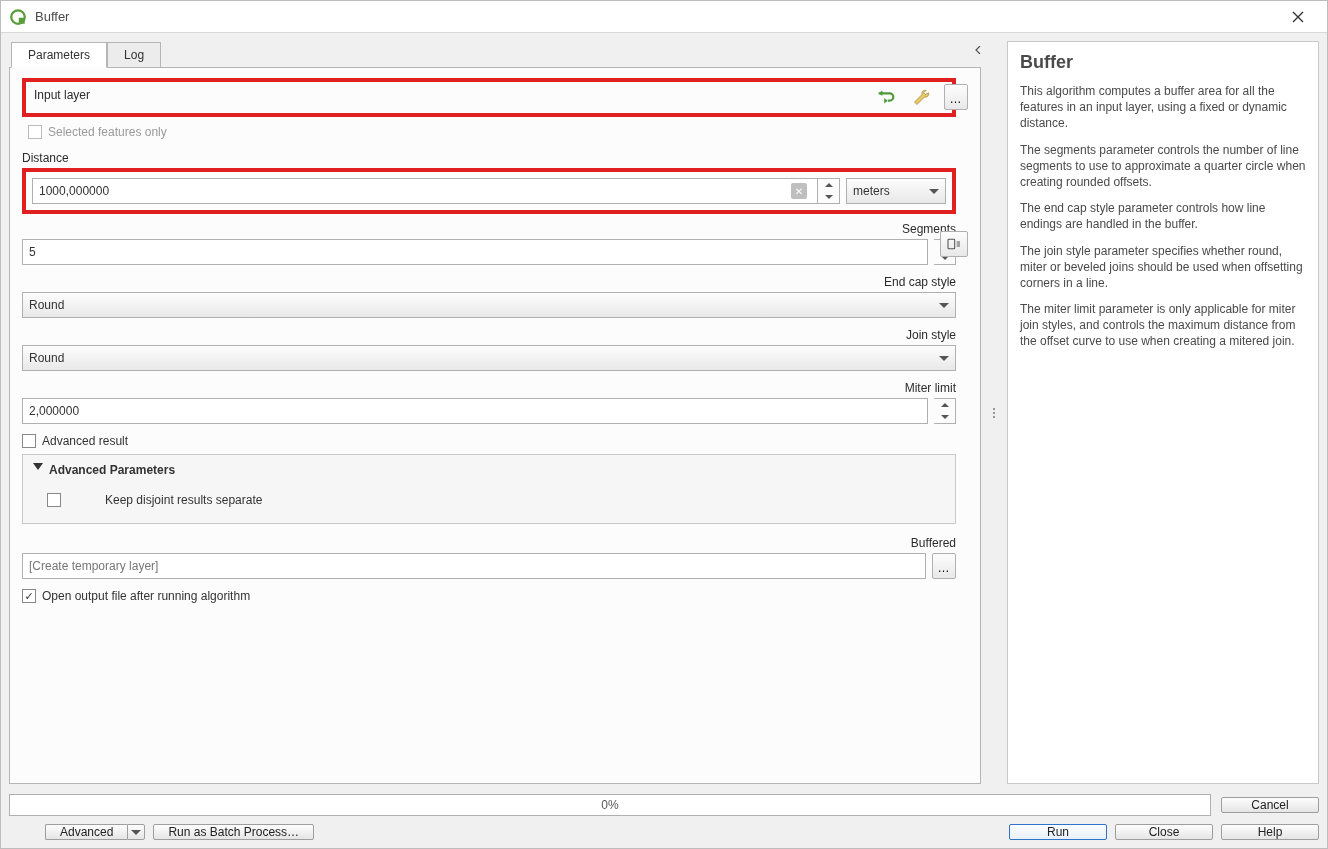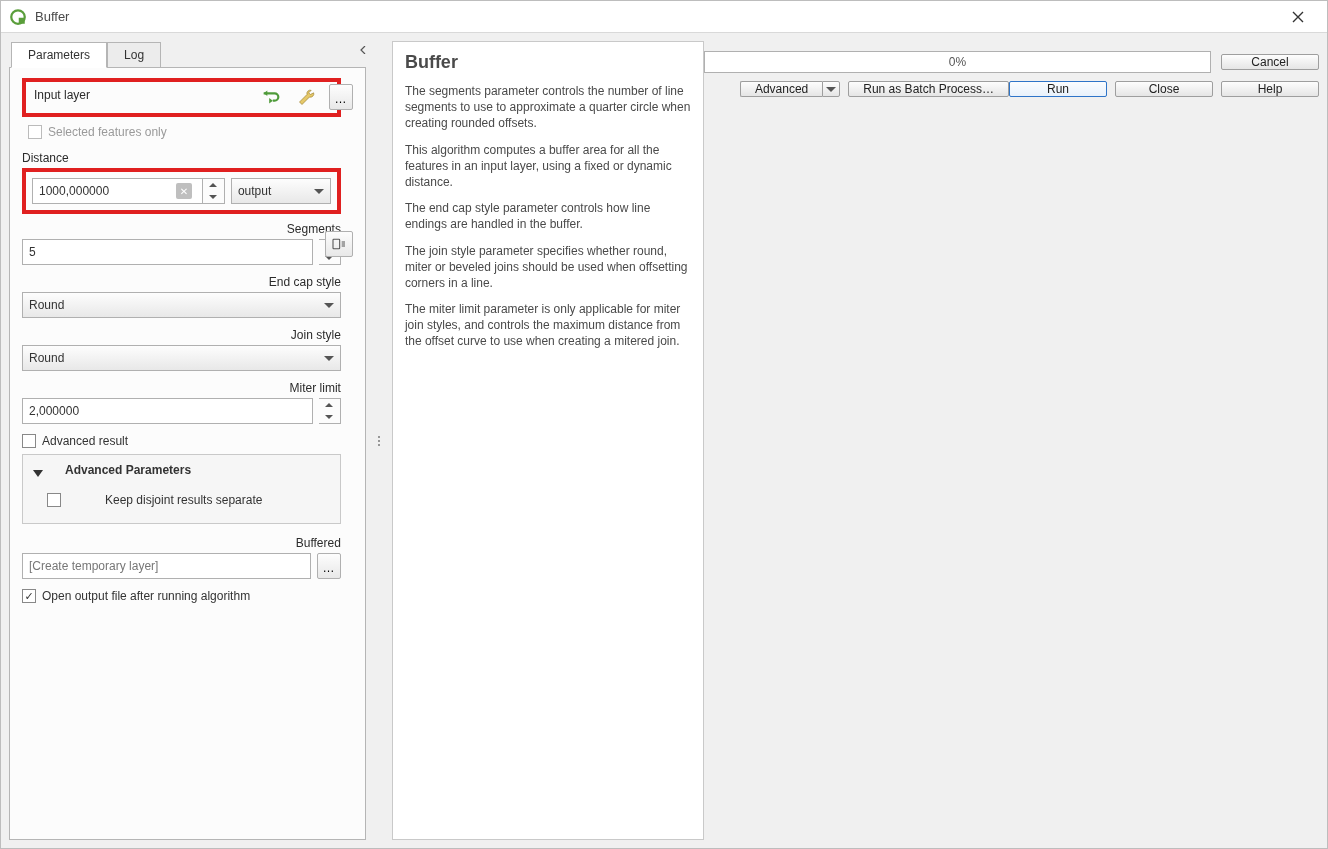--- a/index.html
+++ b/index.html
@@ -4,21 +4,21 @@
 <style>
 * { box-sizing: border-box; font-family: "Segoe UI", Tahoma, sans-serif; font-size: 12px; }
 body { margin:0; background:#f6f6f6; }
 .window { width:1328px; height:849px; background:#f0f0f0; border:1px solid #bdbdbd; position:relative; display:flex; flex-direction:column; }
 .titlebar { height:32px; display:flex; align-items:center; padding:0 8px; background:#fff; border-bottom:1px solid #d9d9d9;}
 .titlebar .logo { width:18px; height:18px; margin-right:8px; position:relative;}
 .titlebar .logo svg { width:18px; height:18px;}
 .titlebar .title { font-size:13px; color:#4a4a4a;}
 .titlebar .close { margin-left:auto; width:42px; height:30px; display:flex; align-items:center; justify-content:center;}
 .titlebar .close svg { width:12px; height:12px;}
-.body { flex:1; display:flex; flex-direction:row; padding:8px 8px 8px 8px; background:#f0f0f0; position:relative;}
+.body { flex:1; display:flex; flex-direction:column; padding:8px 8px 8px 8px; background:#f0f0f0; position:relative;}
 .toprow { flex:1; display:flex; gap:10px; min-height:0;}
 .leftcol { flex:1; display:flex; flex-direction:column; min-width:0;}
 .rightcol { width:312px; border:1px solid #c9c9c9; background:#fff; padding:10px 12px; overflow:auto;}
 .tabs { display:flex; position:relative; top:1px; margin-left:2px;}
 .tab { padding:5px 16px 5px 16px; border:1px solid #b5b5b5; background:#ececec; color:#333; border-bottom:none; margin-right:0px; position:relative; font-size:12px;}
 .tab.active { background:#fff; border-bottom:1px solid #fff; z-index:2;}
 .tab:not(.active){ border-left:1px solid #b5b5b5; }
 .panel { flex:1; border:1px solid #b5b5b5; background:#fcfcfc; padding:10px 24px 12px 12px; overflow:auto; position:relative;}
 .collapse-handle { position:absolute; top:0; right:-2px; width:10px; height:16px; display:flex; align-items:center; justify-content:center;}
 .label { color:#2b2b2b; margin-bottom:3px; display:block;}
@@ -34,21 +34,21 @@
 .spinner .up,.spinner .down{ flex:1; display:flex; align-items:center; justify-content:center;}
 .spinner .tri-up{width:0;height:0;border-left:4px solid transparent;border-right:4px solid transparent;border-bottom:4px solid #555;}
 .spinner .tri-down{width:0;height:0;border-left:4px solid transparent;border-right:4px solid transparent;border-top:4px solid #555;}
 .redbox { border:4px solid #e02020; padding:6px 8px 8px 8px; margin-bottom:8px; background:transparent;}
 .check { display:flex; align-items:center; gap:6px; color:#333; margin:6px 0;}
 .check .box { width:14px; height:14px; border:1px solid #888; background:#fff; display:flex; align-items:center; justify-content:center;}
 .check .box.checked::after{content:"✓"; font-size:11px; line-height:11px;}
 .check.disabled { color:#9a9a9a;}
 .check.disabled .box { border-color:#bbb;}
 .group { border:1px solid #c9c9c9; background:#f6f6f6; padding:8px 10px 10px 10px; margin-top:6px;}
-.group .hdr { display:flex; align-items:flex-end; gap:22px; font-weight:bold; color:#333; margin-bottom:16px;}
+.group .hdr { display:flex; align-items:flex-start; gap:6px; font-weight:bold; color:#333; margin-bottom:16px;}
 .group .tri { width:0;height:0;border-left:5px solid transparent;border-right:5px solid transparent;border-top:7px solid #333;}
 .muted { color:#777;}
 .bottom { padding-top:10px;}
 .progress-row { display:flex; gap:10px; align-items:center; margin-bottom:8px;}
 .progress { flex:1; height:22px; border:1px solid #b0b0b0; background:#fff; display:flex; align-items:center; justify-content:center; color:#555;}
 .btn { height:16px; padding:0 14px; border:1px solid #9e9e9e; background:linear-gradient(#fdfdfd,#e5e5e5); border-radius:2px; display:inline-flex; align-items:center; justify-content:center; color:#222;}
 .btn.primary { border:1px solid #2e74c8; background:linear-gradient(#fbfdff,#e8f1fb);}
 .btn.wide { min-width:98px;}
 .btn-combo { display:flex; align-items:stretch;}
 .btn-combo .btn { border-right:none; border-radius:2px 0 0 2px;}
@@ -138,21 +138,21 @@
                 <div class="spinner">
                   <div class="up">
                       <span class="tri-up"></span>
                     </div>
                   <div class="down">
                       <span class="tri-down"></span>
                     </div>
                 </div>
               </div>
               <div class="combo shade unit-combo">
-                <span>output</span>
+                <span>meters</span>
                 <span class="arrow"></span>
               </div>
             </div>
           </div>
           <span class="iconbtn" style="position:absolute; top:163px; right:12px;">
             <svg width="16" height="16" viewBox="0 0 24 24">
                 <rect x="3" y="5" width="10" height="14" rx="1" fill="none" stroke="#555" stroke-width="1.6"></rect>
                 <path d="M16 9 h5 M16 12 h5 M16 15 h5" stroke="#555" stroke-width="1.6"></path>
               </svg>
           </span>
@@ -242,22 +242,22 @@
       </div>
 
       <div class="splitter-dots">
         <span></span>
           <span></span>
           <span></span>
       </div>
 
       <div class="rightcol">
         <div class="h1">Buffer</div>
+        <div class="para">This algorithm computes a buffer area for all the features in an input layer, using a fixed or dynamic distance.</div>
         <div class="para">The segments parameter controls the number of line segments to use to approximate a quarter circle when creating rounded offsets.</div>
-        <div class="para">This algorithm computes a buffer area for all the features in an input layer, using a fixed or dynamic distance.</div>
         <div class="para">The end cap style parameter controls how line endings are handled in the buffer.</div>
         <div class="para">The join style parameter specifies whether round, miter or beveled joins should be used when offsetting corners in a line.</div>
         <div class="para">The miter limit parameter is only applicable for miter join styles, and controls the maximum distance from the offset curve to use when creating a mitered join.</div>
       </div>
     </div>
 
     <div class="bottom">
       <div class="progress-row">
         <div class="progress">
           <span>0%</span>

